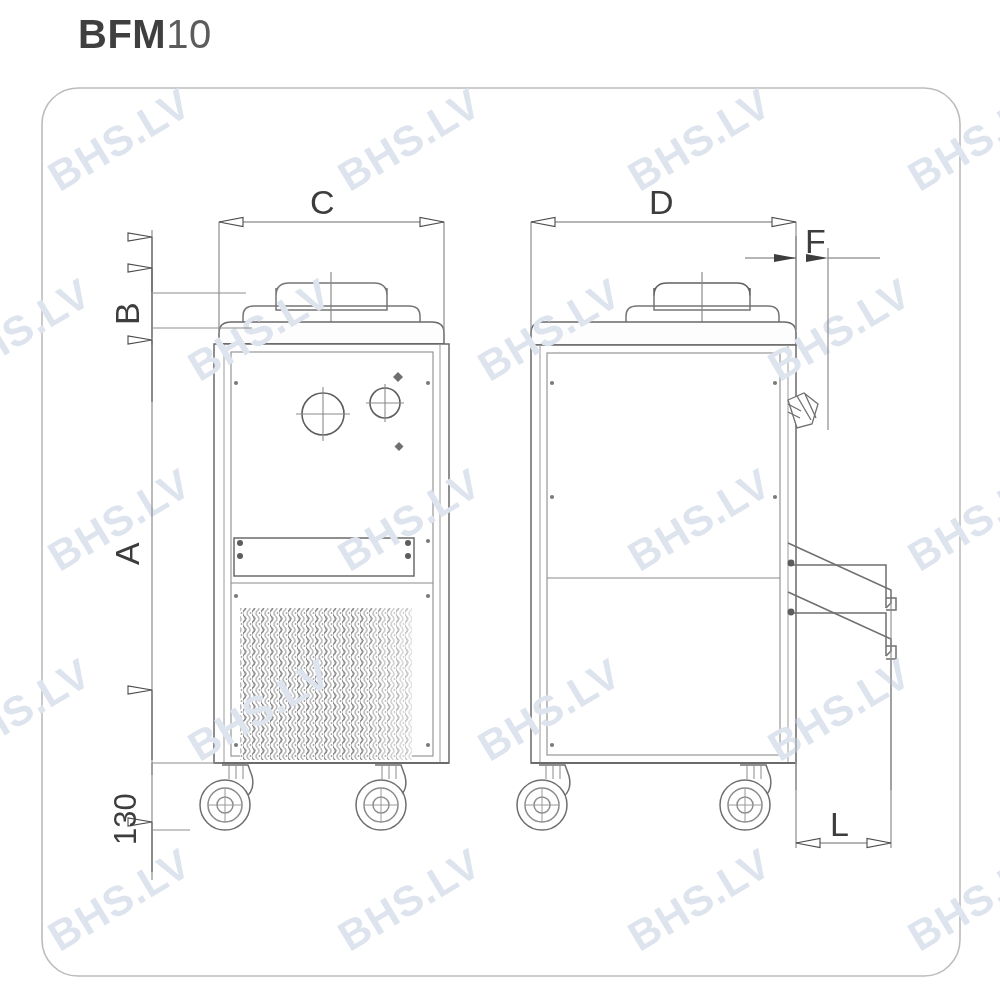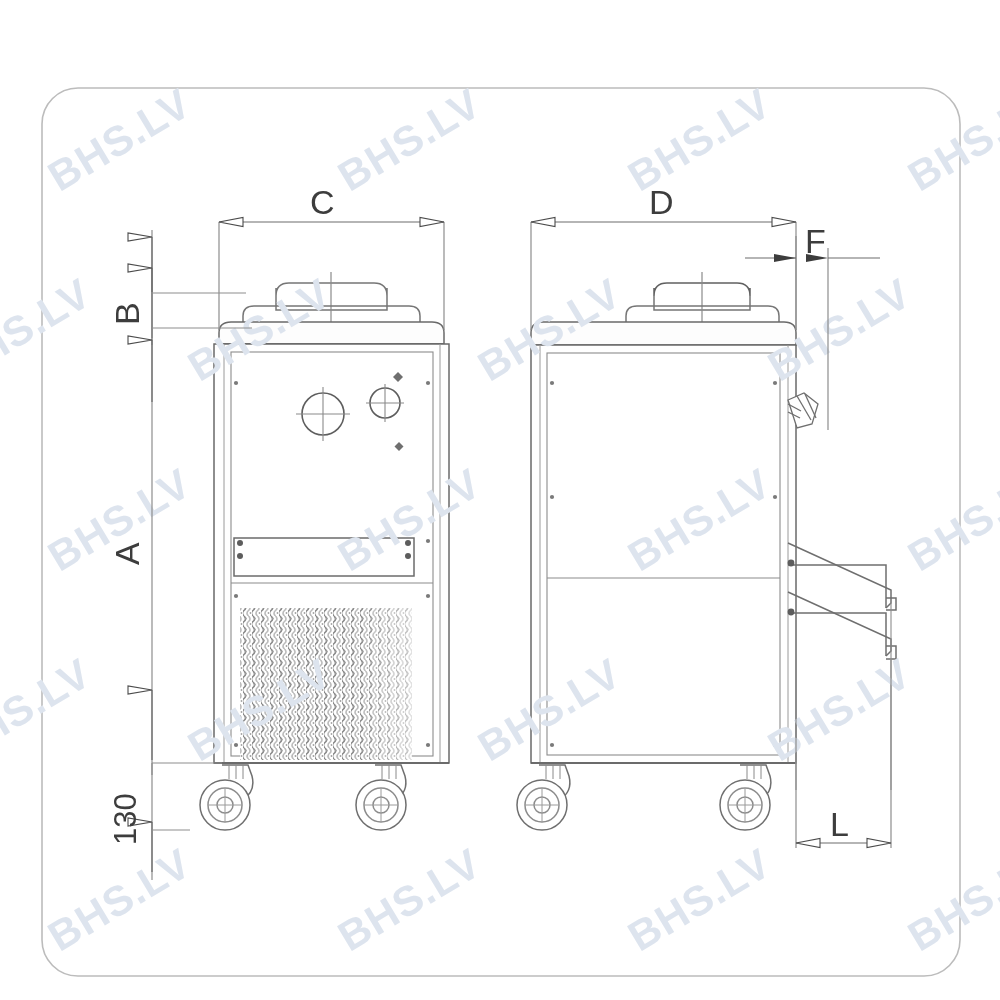--- a/index.html
+++ b/index.html
@@ -28,20 +28,23 @@
   
   .dimlabel{position:absolute;font-size:34px;color:#3d3d3d;z-index:8;
             font-family:"Liberation Sans", sans-serif;white-space:nowrap;}
   .rot90{transform:rotate(-90deg);transform-origin:0 0;}
 </style>
 </head>
 <body>
 
 <div id="stage">
 
+  <div id="title">
+    <span class="bold">BFM</span><span class="light">10</span>
+  </div>
 
   <div id="watermarks">
       <div class="wm" style="left: 40px; top: 160px; color: rgb(221, 228, 238); transform: rotate(-31deg);">BHS.LV</div>
       <div class="wm" style="left: 330px; top: 160px; color: rgb(221, 228, 238); transform: rotate(-31deg);">BHS.LV</div>
       <div class="wm" style="left: 620px; top: 160px; color: rgb(221, 228, 238); transform: rotate(-31deg);">BHS.LV</div>
       <div class="wm" style="left: 900px; top: 160px; color: rgb(221, 228, 238); transform: rotate(-31deg);">BHS.LV</div>
       <div class="wm" style="left: -60px; top: 350px; color: rgb(221, 228, 238); transform: rotate(-31deg);">BHS.LV</div>
       <div class="wm" style="left: 180px; top: 350px; color: rgb(221, 228, 238); transform: rotate(-31deg);">BHS.LV</div>
       <div class="wm" style="left: 470px; top: 350px; color: rgb(221, 228, 238); transform: rotate(-31deg);">BHS.LV</div>
       <div class="wm" style="left: 760px; top: 350px; color: rgb(221, 228, 238); transform: rotate(-31deg);">BHS.LV</div>

